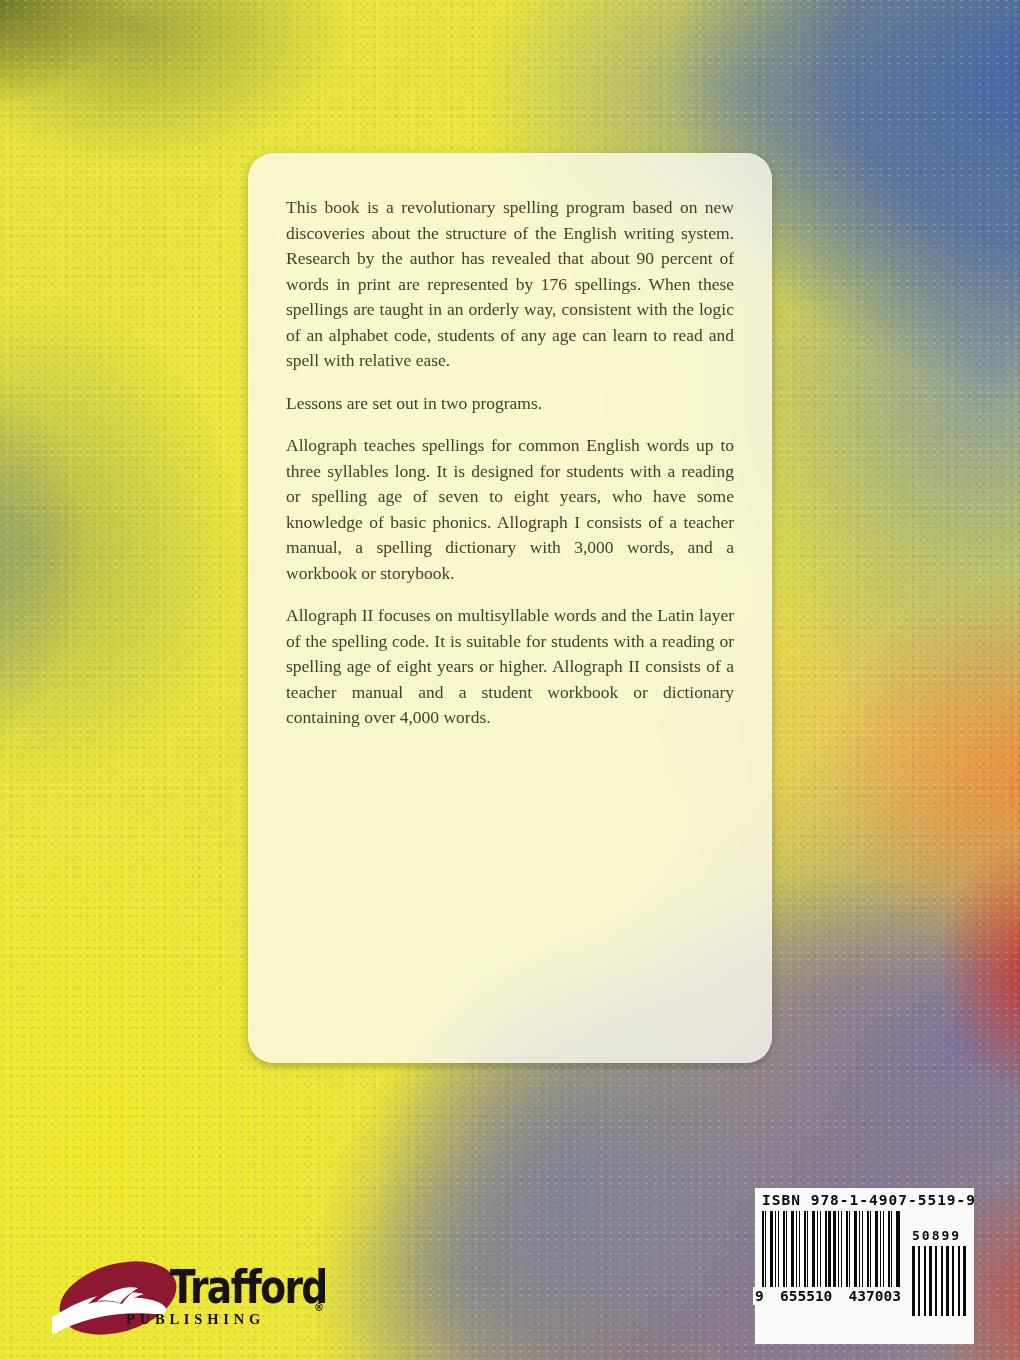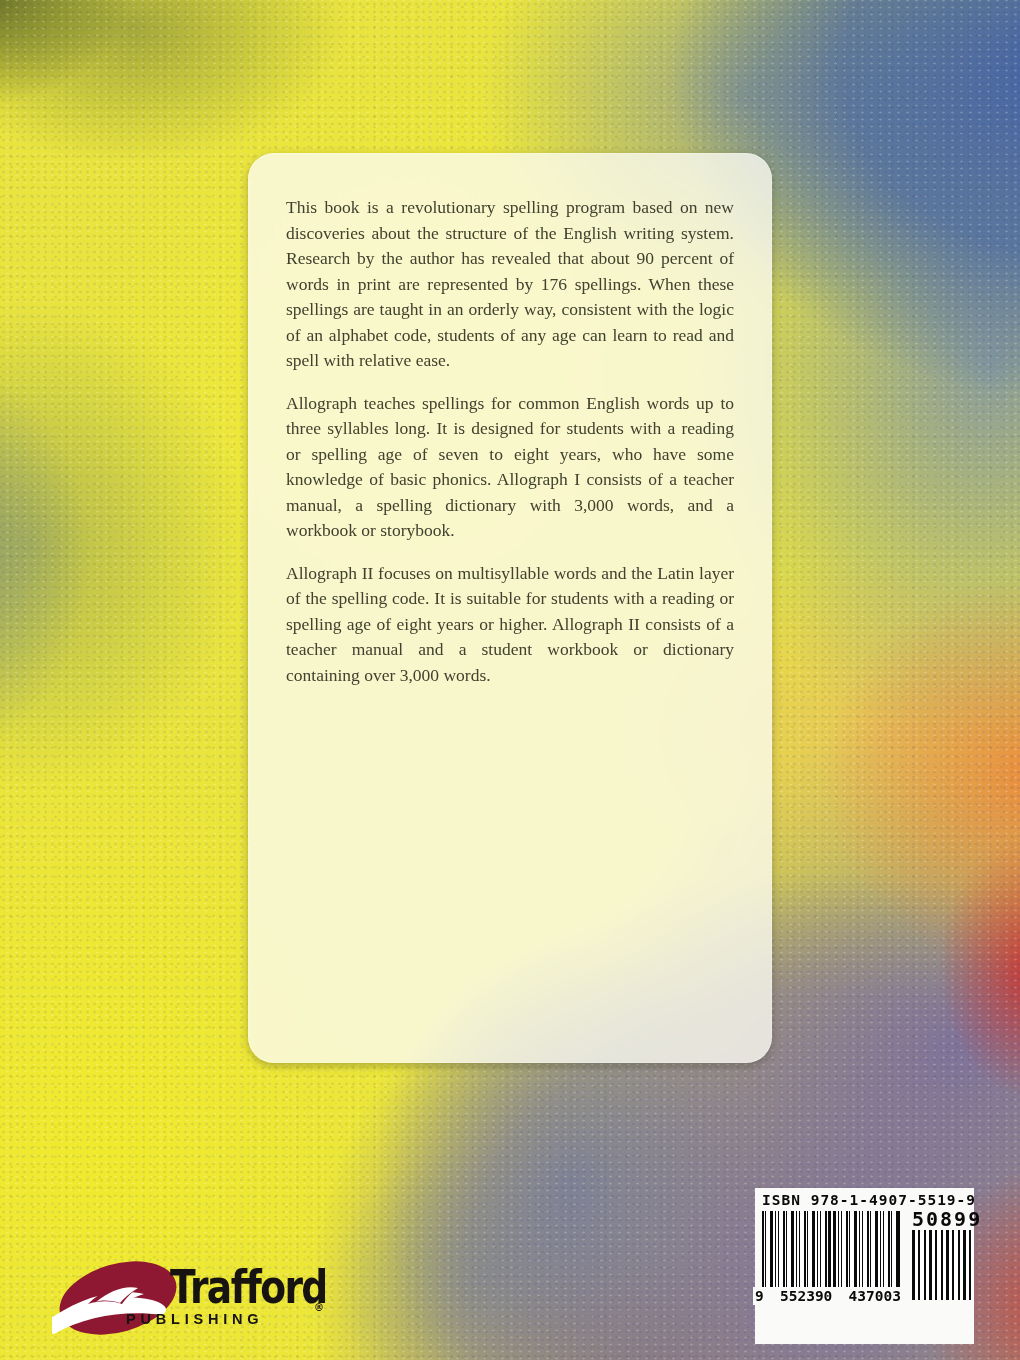--- a/index.html
+++ b/index.html
@@ -70,21 +70,21 @@
   .logo-name{
     position:absolute;left:118px;top:1px;
     font-family:"DejaVu Sans","Liberation Sans",sans-serif;
     font-weight:bold;font-size:47px;letter-spacing:-2px;
     color:#161310;
     transform:scaleX(0.80);transform-origin:left top;
     white-space:nowrap;
   }
   .logo-sub{
     position:absolute;left:74px;top:53px;
-    font-family:Liberation Sans, sans-serif;
+    font-family:Liberation Serif, serif;
     font-weight:bold;font-size:14.5px;letter-spacing:4.8px;
     color:#161310;white-space:nowrap;
   }
   .logo-reg{
     position:absolute;left:262px;top:44px;
     font-family:"DejaVu Sans","Liberation Sans",sans-serif;
     font-weight:bold;font-size:10px;color:#161310;
   }
   
   .barcode{
@@ -114,42 +114,43 @@
   .bc-guard.g2{left:67px;}
   .bc-guard.g3{right:0;}
   .bc-digits{
     position:absolute;left:-9px;top:76px;width:150px;
     display:flex;justify-content:space-between;
     font-weight:bold;font-size:14.5px;line-height:18px;
   }
   .bc-digits span{background:#fafaf8;padding:0 2px;}
   .bc-addon{width:62px;margin-left:12px;}
   .bc-addon-code{
-    font-weight:bold;font-size:20px;letter-spacing:2px;
-    text-align:left;line-height:17px;white-space:nowrap;
+    font-weight:bold;font-size:13px;letter-spacing:2px;
+    text-align:left;line-height:17px;white-space:nowrap;margin-top:16px;
   }
   .bc-addon-bars{
     margin-top:2px;height:70px;
     background:repeating-linear-gradient(90deg,
       #0a0a0a 0 3px,#fff 3px 6px,#0a0a0a 6px 8px,#fff 8px 12px,
       #0a0a0a 12px 14px,#fff 14px 17px);
   }
 </style>
 </head>
 <body>
 
 <div class="cover">
 
   <div class="bg"></div>
   <div class="speckle"></div>
 
   <section class="panel">
     <p>This book is a revolutionary spelling program based on new discoveries about the structure of the English writing system. Research by the author has revealed that about 90 percent of words in print are represented by 176 spellings. When these spellings are taught in an orderly way, consistent with the logic of an alphabet code, students of any age can learn to read and spell with relative ease.</p>
+    <p>Lessons are set out in two programs.</p>
     <p>Allograph teaches spellings for common English words up to three syllables long. It is designed for students with a reading or spelling age of seven to eight years, who have some knowledge of basic phonics. Allograph I consists of a teacher manual, a spelling dictionary with 3,000 words, and a workbook or storybook.</p>
-    <p>Allograph II focuses on multisyllable words and the Latin layer of the spelling code. It is suitable for students with a reading or spelling age of eight years or higher. Allograph II consists of a teacher manual and a student workbook or dictionary containing over 3,000 words.</p>
+    <p>Allograph II focuses on multisyllable words and the Latin layer of the spelling code. It is suitable for students with a reading or spelling age of eight years or higher. Allograph II consists of a teacher manual and a student workbook or dictionary containing over 4,000 words.</p>
   </section>
 
   <div class="logo">
     <svg width="290" height="82" viewBox="0 0 290 82">
       <ellipse cx="66" cy="40" rx="60" ry="34" fill="#8e1731" transform="rotate(-16 66 40)"></ellipse>
       <path d="M-14,66 C28,44 66,34 100,42 C114,46 118,52 110,57
                C74,52 34,58 2,76 C-6,74 -12,70 -14,66 Z" fill="#ffffff"></path>
       <path d="M2,58 C34,38 64,30 92,36 C80,40 68,45 60,50
                C40,48 20,52 2,58 Z" fill="#ffffff"></path>
       <path d="M36,46 C52,30 72,24 88,28 C80,34 74,40 70,46
@@ -165,21 +166,21 @@
   <div class="barcode">
     <div class="bc-isbn">ISBN 978-1-4907-5519-9</div>
     <div class="bc-body">
       <div class="bc-main">
         <div class="bc-bars"></div>
         <div class="bc-guard g1"></div>
         <div class="bc-guard g2"></div>
         <div class="bc-guard g3"></div>
         <div class="bc-digits">
           <span>9</span>
-          <span>552390</span>
+          <span>655510</span>
           <span>437003</span>
         </div>
       </div>
       <div class="bc-addon">
         <div class="bc-addon-code">50899</div>
         <div class="bc-addon-bars"></div>
       </div>
     </div>
   </div>
 

